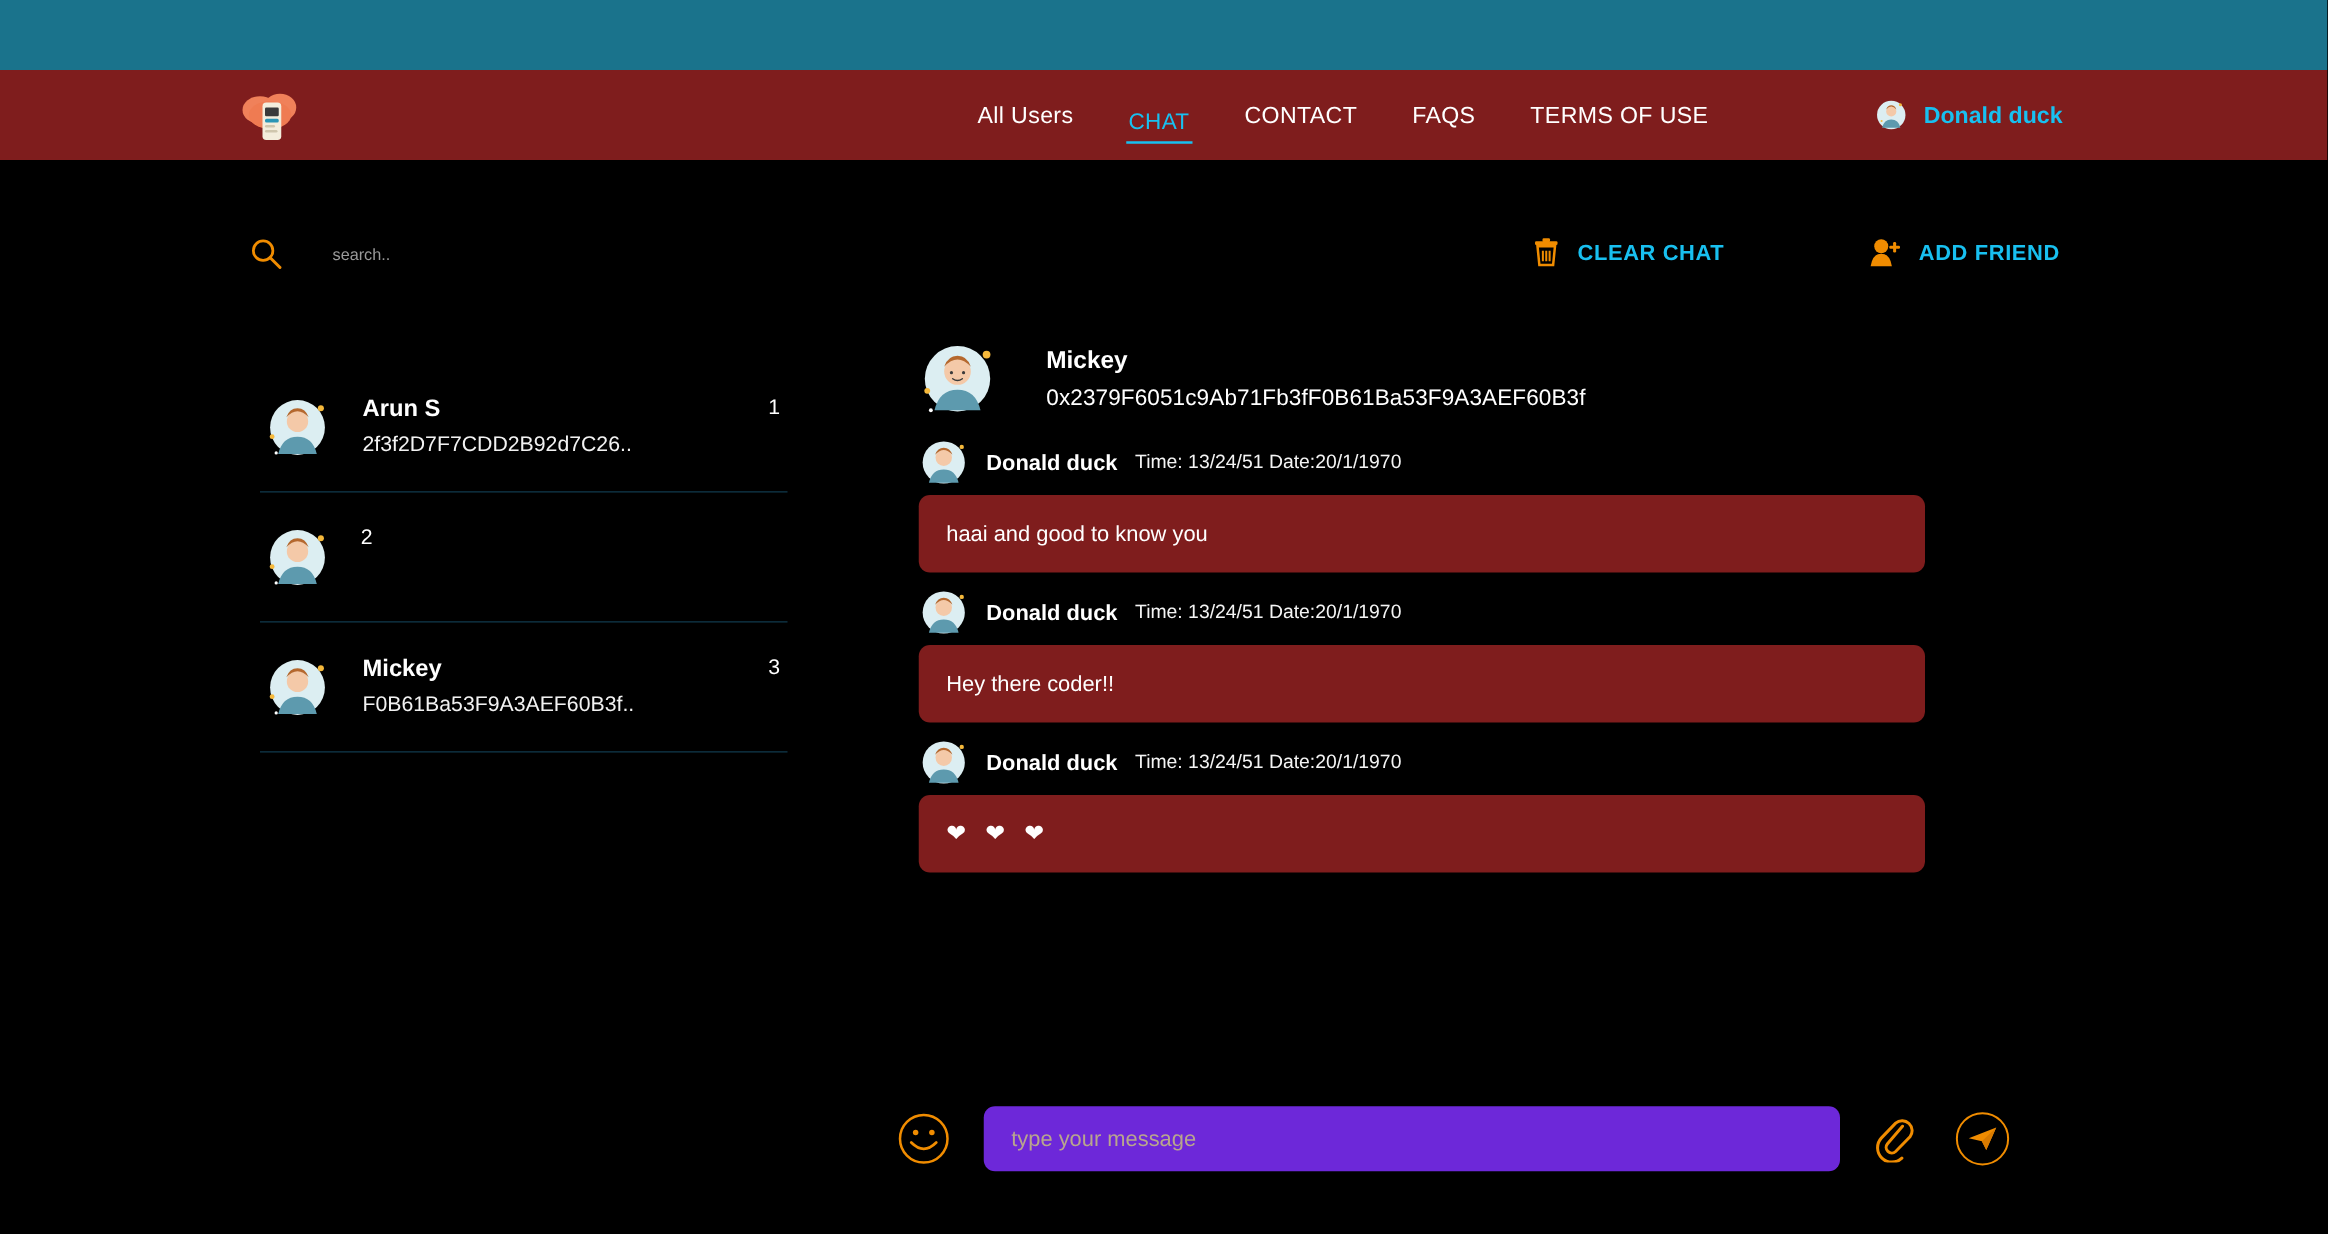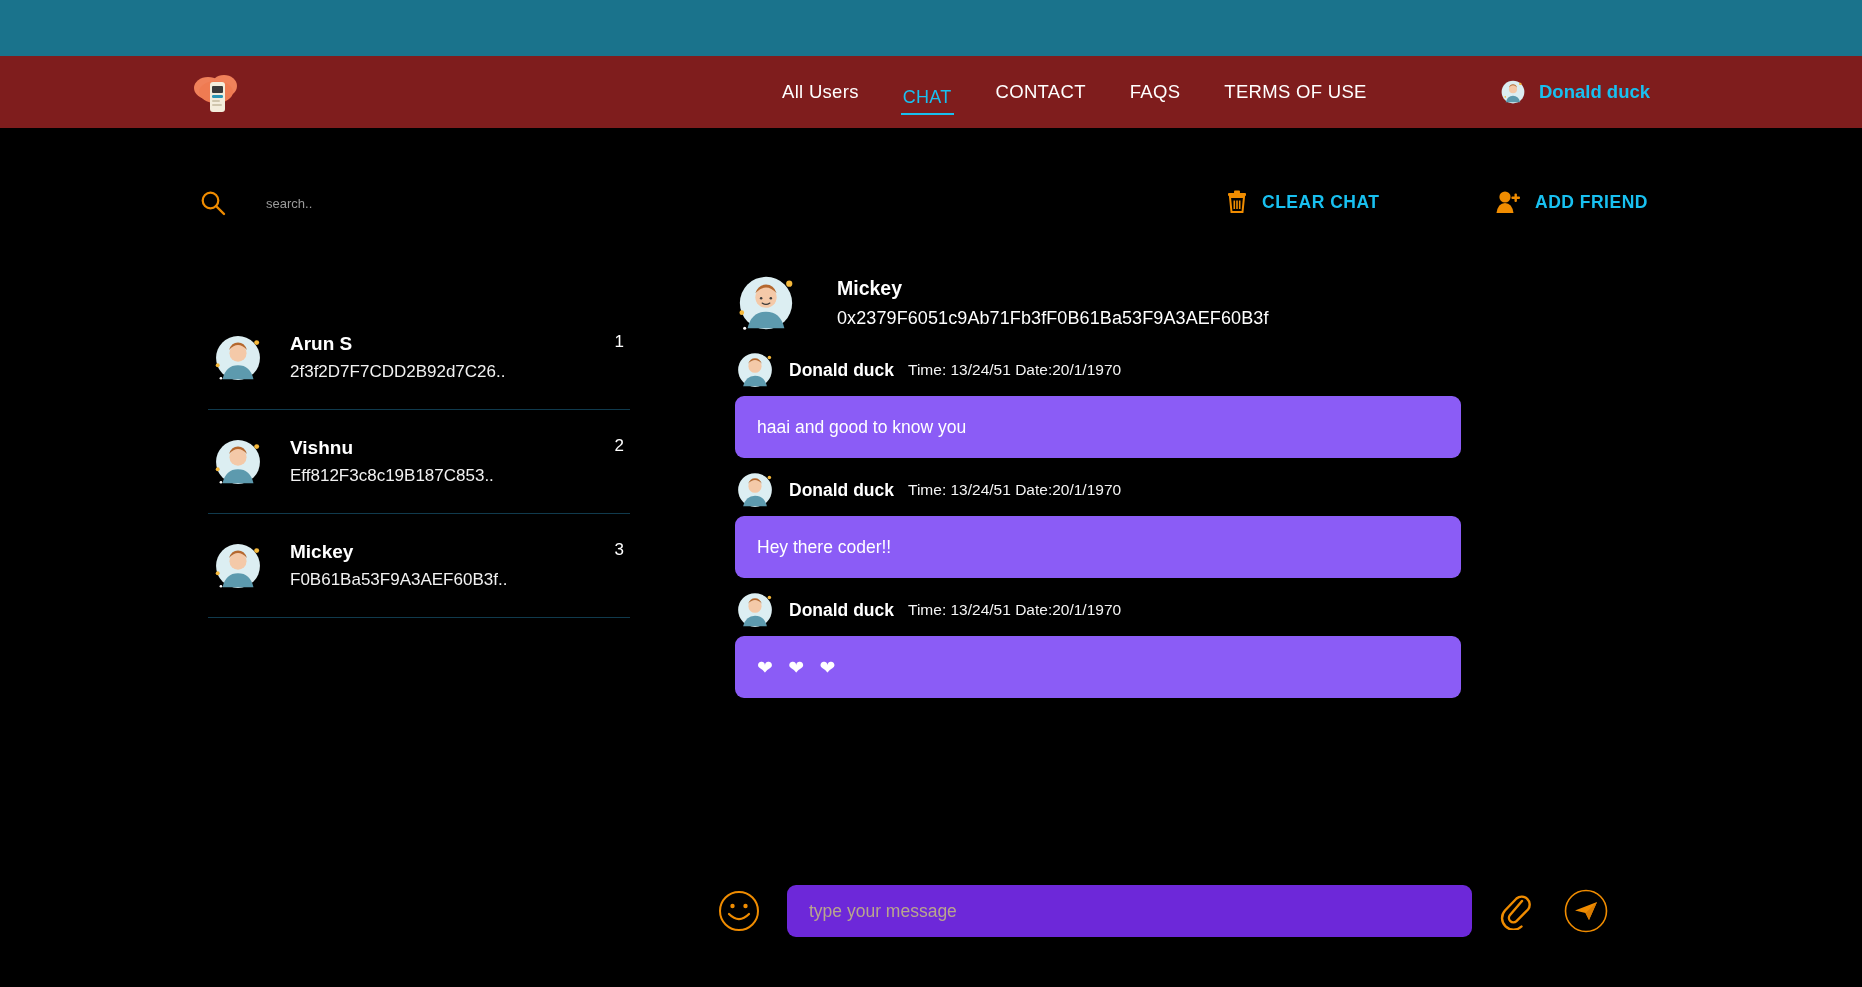--- a/index.html
+++ b/index.html
@@ -143,21 +143,21 @@
     left: 0;
     top: 240px;
     width: 1862px;
     height: 747px;
   }
 
   
   .contacts {
     position: absolute;
     left: 208px;
-    top: 66px;
+    top: 50px;
     width: 422px;
   }
   .contact-row {
     position: relative;
     display: flex;
     align-items: center;
     height: 104px;
     border-bottom: 1px solid #103a4d;
     cursor: pointer;
     padding-left: 4px;
@@ -227,27 +227,27 @@
   .msg-meta .m-sender {
     color: #ffffff;
     font-size: 17.5px;
     font-weight: bold;
   }
   .msg-meta .m-time {
     color: #f4f4f4;
     font-size: 15.5px;
   }
   .bubble {
-    background: #8b5cf6;
+    background: #7f1d1d;
     border-radius: 9px;
     color: #ffffff;
     font-size: 17.5px;
     padding: 19px 22px;
     min-height: 62px;
-    width: 726px;
+    width: 805px;
     display: flex;
     align-items: center;
     margin-bottom: 12px;
   }
   .bubble.emoji { font-size: 19px; letter-spacing: 5px; }
 
   
   .composer {
     position: absolute;
     left: 718px;
@@ -374,24 +374,20 @@
     <div class="contact-row">
       <svg class="av" width="52" height="52" viewBox="0 0 64 64">
         <circle cx="32" cy="32" r="27" fill="#dceef2"></circle>
         <circle cx="32" cy="26" r="10.5" fill="#f4c9a8"></circle>
         <path d="M21 22 q11 -12 22 0 q-3 -9 -11 -9 q-8 0 -11 9z" fill="#b5682e"></path>
         <path d="M13 58 q4 -17 19 -17 q15 0 19 17z" fill="#5d9aae"></path>
         <circle cx="55" cy="13" r="3" fill="#f6b93b"></circle>
         <circle cx="7" cy="41" r="2.4" fill="#f6b93b"></circle>
         <circle cx="11" cy="57" r="1.6" fill="#ffffff"></circle>
       </svg>
-      <div class="c-text">
-        <div class="c-name">Vishnu</div>
-        <div class="c-addr">Eff812F3c8c19B187C853..</div>
-      </div>
       <div class="c-count">2</div>
     </div>
 
     <div class="contact-row">
       <svg class="av" width="52" height="52" viewBox="0 0 64 64">
         <circle cx="32" cy="32" r="27" fill="#dceef2"></circle>
         <circle cx="32" cy="26" r="10.5" fill="#f4c9a8"></circle>
         <path d="M21 22 q11 -12 22 0 q-3 -9 -11 -9 q-8 0 -11 9z" fill="#b5682e"></path>
         <path d="M13 58 q4 -17 19 -17 q15 0 19 17z" fill="#5d9aae"></path>
         <circle cx="55" cy="13" r="3" fill="#f6b93b"></circle>

